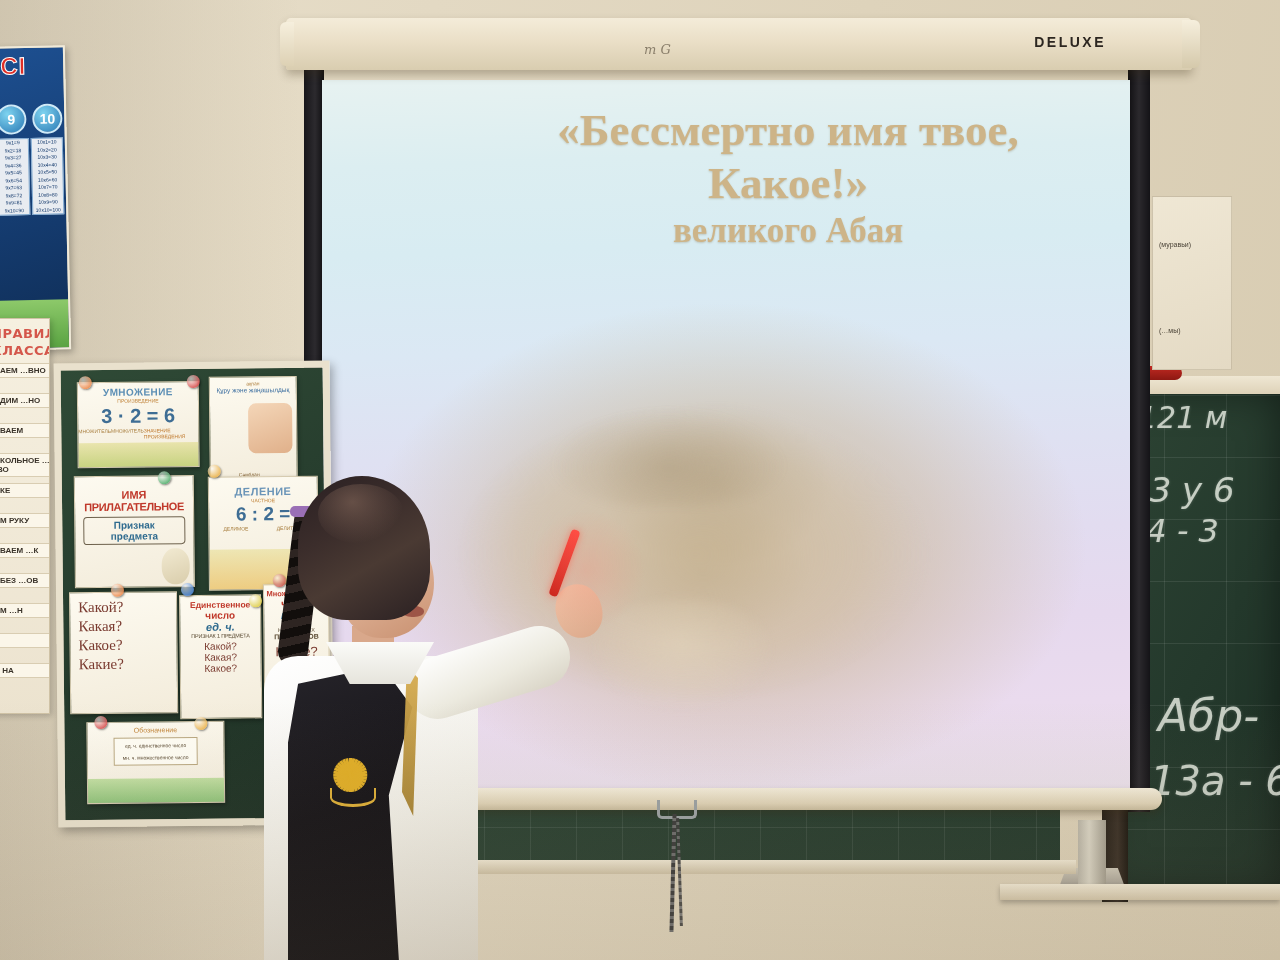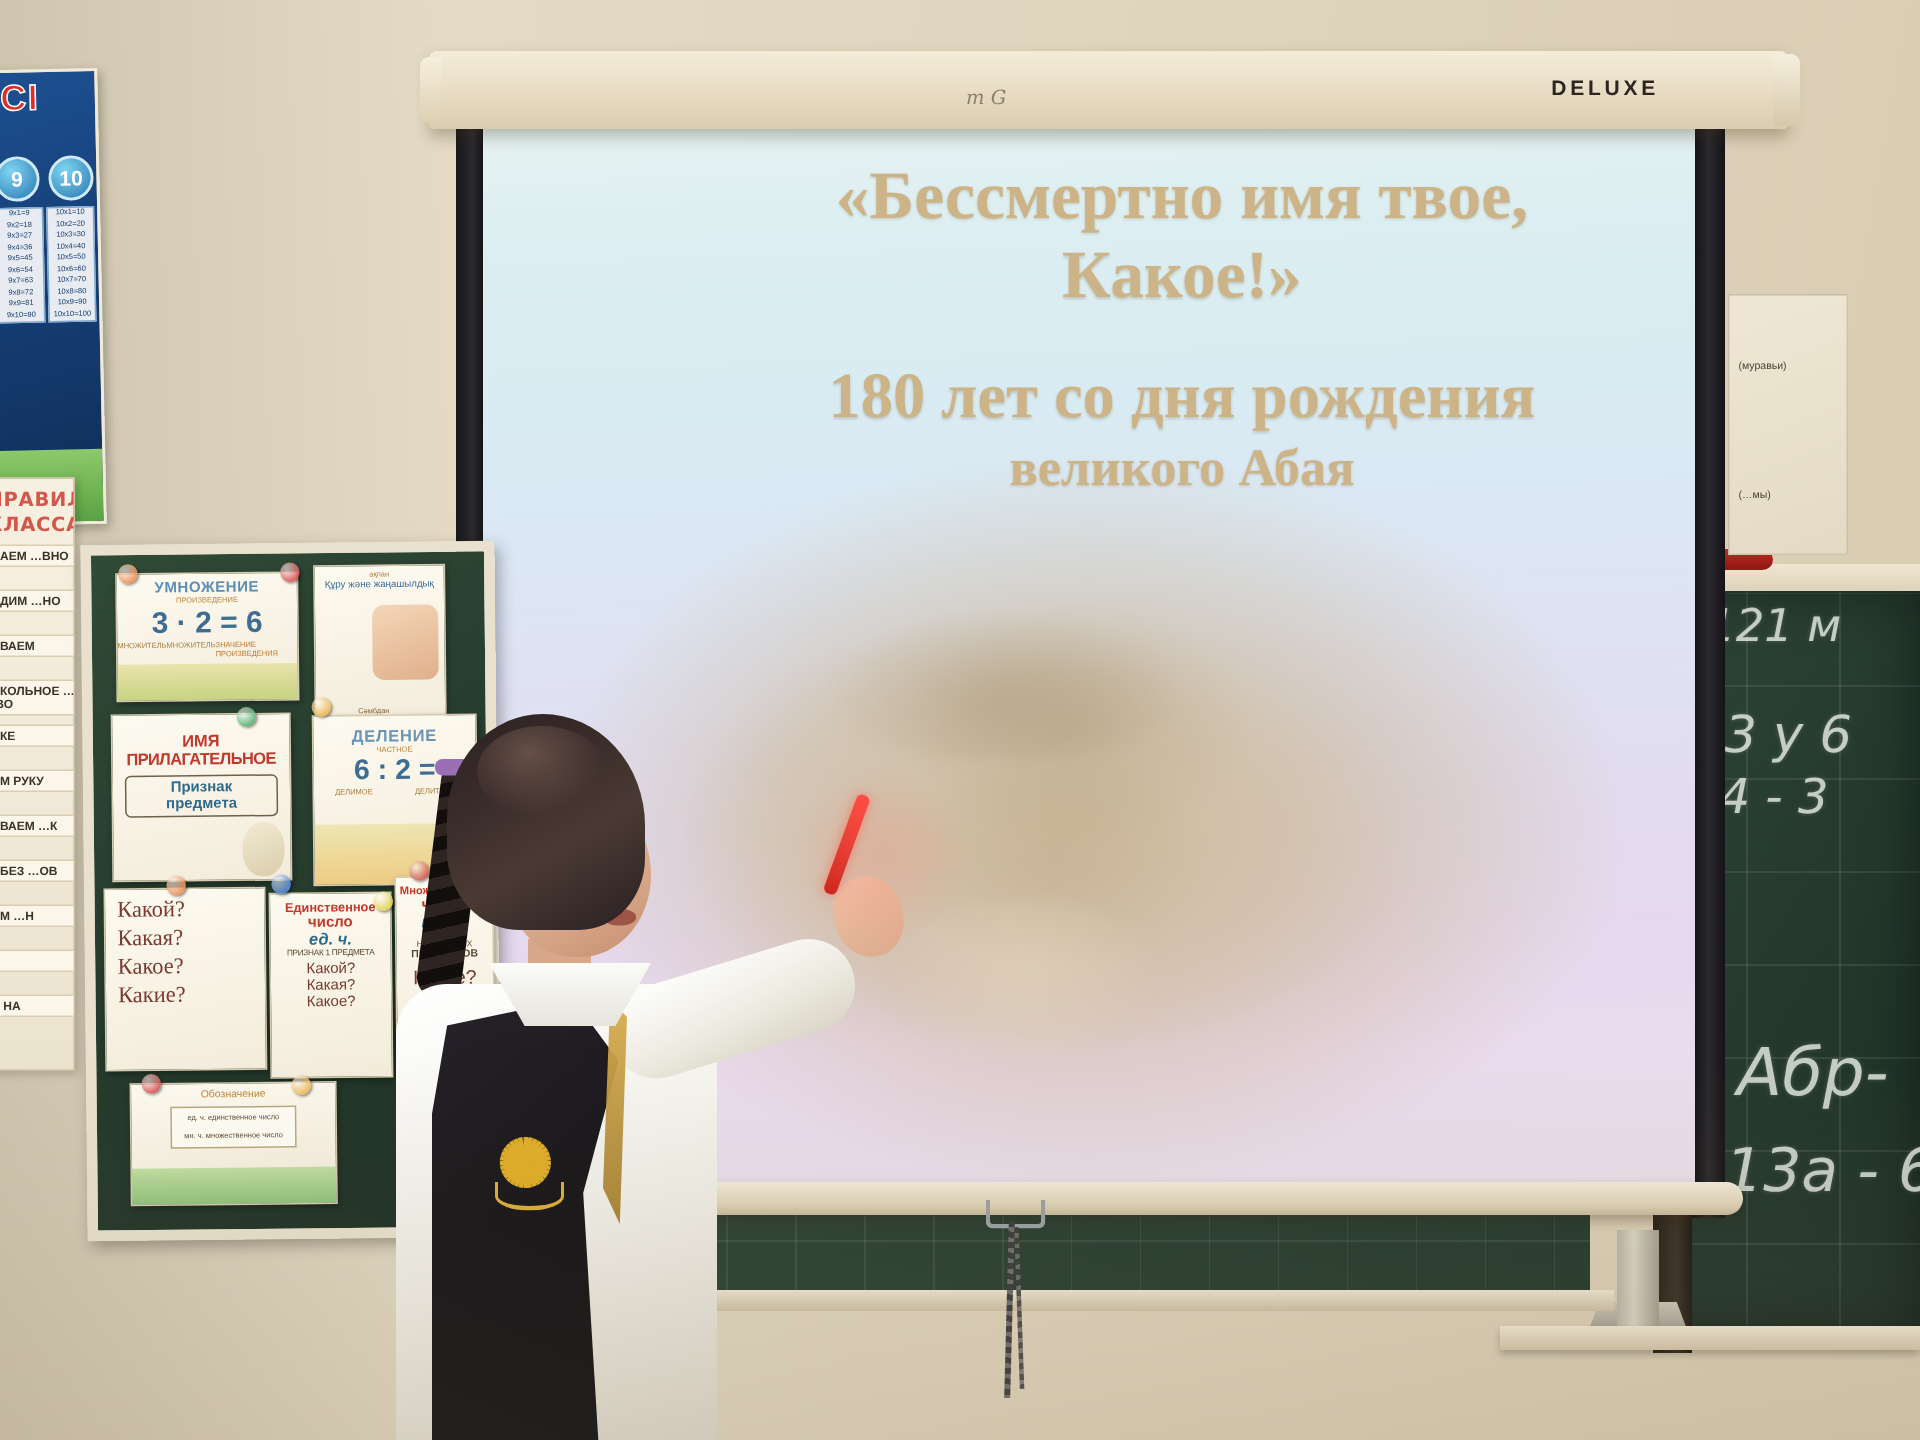--- a/index.html
+++ b/index.html
@@ -59,21 +59,21 @@
     background:linear-gradient(160deg,#efe7d4,#e4dac4);
     border:1px solid rgba(150,135,105,.35);}
   .wall-paper .wp-line{position:absolute;font-size:7px;color:#4a4337;left:6px;}
 
   
   .screen-wrap{position:absolute;left:286px;top:18px;width:906px;height:850px;}
 
   .screen-case{position:absolute;left:0;top:0;width:906px;height:52px;
     background:linear-gradient(180deg,#f4ecd9 0%,#eadfc7 45%,#d9cdb0 100%);
     border-radius:5px 5px 3px 3px;
-    box-shadow:0 5px 10px rgba(60,45,20,.3);margin-top:16px;}
+    box-shadow:0 5px 10px rgba(60,45,20,.3);}
   .case-endL{position:absolute;left:-6px;top:4px;width:14px;height:44px;
     background:linear-gradient(180deg,#f6efdd,#ddd1b4);border-radius:6px 0 0 6px;}
   .case-endR{position:absolute;right:-8px;top:2px;width:18px;height:48px;
     background:linear-gradient(180deg,#f6efdd,#d5c9ab);border-radius:0 6px 6px 0;}
   .deluxe{position:absolute;right:86px;top:16px;font-size:14px;font-weight:bold;
     letter-spacing:2.5px;color:#2c2620;font-family:"Liberation Sans",sans-serif;}
   .case-scribble{position:absolute;left:358px;top:24px;font-size:13px;color:#6d6250;
     font-style:italic;font-family:"DejaVu Serif",serif;opacity:.75;}
 
   .screen-border-l{position:absolute;left:18px;top:46px;width:20px;height:748px;
@@ -283,21 +283,20 @@
     <div class="screen-border-r"></div>
 
     <div class="screen-face">
       <div class="portrait"></div>
       <div class="portrait-hat"></div>
       <div class="portrait-beard"></div>
 
       <div class="slide-title">
         <div class="st-l1">«Бессмертно имя твое,</div>
         <div class="st-l2">Какое!»</div>
-        <div class="st-l3">180 лет со дня рождения</div>
         <div class="st-l4">великого Абая</div>
       </div>
     </div>
 
     <div class="screen-botbar"></div>
     <div class="chain-handle"></div>
     <div class="chain"></div>
     <div class="chain2"></div>
 
     <div class="screen-case">

